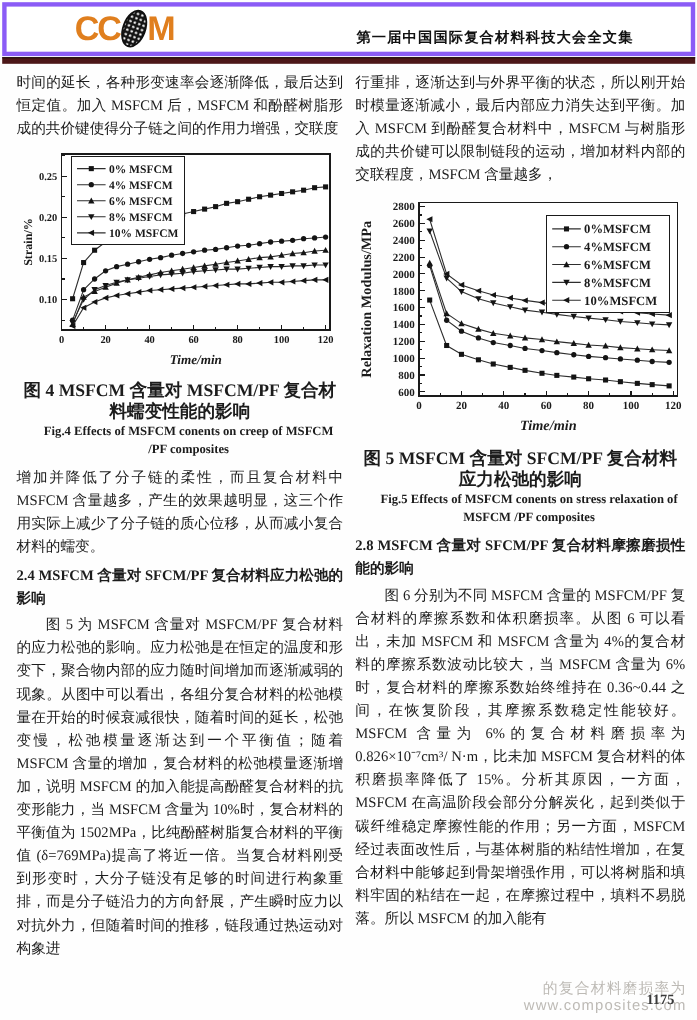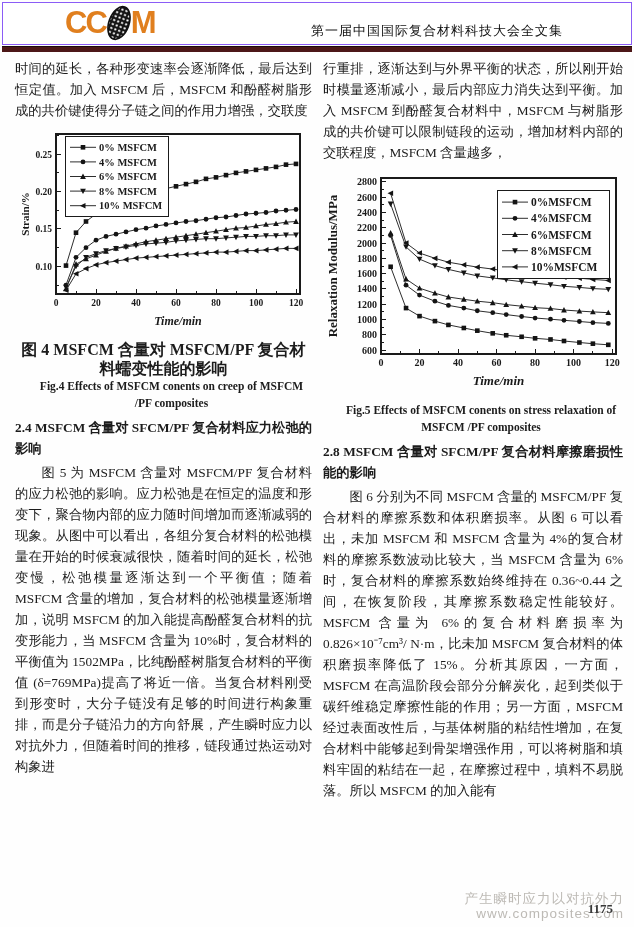--- a/index.html
+++ b/index.html
@@ -1,24 +1,24 @@
 <!DOCTYPE html>
 <html><head>
 <meta charset="utf-8">
 <style>
   html,body{margin:0;padding:0;background:#e9e9e9;}
   .page{position:relative;width:634px;height:927px;margin:0 auto;background:#fefefe;
         overflow:hidden;font-family:"Liberation Serif",serif;color:#1c1c1c;}
   
-  .header{position:relative;height:41px;margin:2px 2px 0 2px;border:1px solid #8b5cf6;background:#fff;}
+  .header{position:relative;height:41px;margin:2px 2px 0 2px;border:4px solid #8b5cf6;background:#fff;}
   .logo{position:absolute;left:62px;top:1px;display:flex;align-items:center;height:38px;}
   .logo-txt{font-family:"Liberation Sans",sans-serif;font-weight:bold;font-size:31px;
             color:#e07f1e;letter-spacing:-2px;line-height:38px;}
   .logo-bean{margin:0 -4px 0 -3px;}
-  .header-title{position:absolute;right:68px;bottom:4px;font-size:13px;font-weight:normal;color:#111;
+  .header-title{position:absolute;right:52px;bottom:4px;font-size:13px;font-weight:bold;color:#111;
                 letter-spacing:1px;}
   .rule{height:5px;margin:1px 2px 0 2px;background:#4c1718;border-top:1px solid #1c0d0d;}
   
   .columns{display:flex;padding:6px 6px 0 15px;gap:11px;}
   .col{width:300px;}
   .col.left{width:297px;}
   p.bt{margin:0;font-size:13.3px;line-height:21px;text-align:justify;}
   p.indent{text-indent:2em;}
   .heading{margin:5px 0 3px 0;font-size:13.3px;line-height:21px;font-weight:bold;text-align:justify;}
   .fig{display:block;margin:5px auto 2px auto;}
@@ -251,20 +251,21 @@
             <line x1="52" y1="65.1" x2="78" y2="65.1" stroke="#2e2e2e" stroke-width="1"></line>
             <polygon fill="#141414" stroke="none" points="65,68.1 62.1,62.699999999999996 67.9,62.699999999999996"></polygon>
             <text x="81" y="65.1" dy="0.35em" fill="#1a1a1a" font-family="&quot;Liberation Serif&quot;, serif" font-weight="bold" font-size="10.5">8% MSFCM</text>
             <line x1="52" y1="79.7" x2="78" y2="79.7" stroke="#2e2e2e" stroke-width="1"></line>
             <polygon fill="#141414" stroke="none" points="61.9,79.7 67.5,76.9 67.5,82.5"></polygon>
             <text x="81" y="79.7" dy="0.35em" fill="#1a1a1a" font-family="&quot;Liberation Serif&quot;, serif" font-weight="bold" font-size="10.5">10% MSFCM</text>
           </g>
         </svg>
       <div class="caption cap-zh">图 4 MSFCM 含量对 MSFCM/PF 复合材料蠕变性能的影响</div>
       <div class="caption cap-en">Fig.4 Effects of MSFCM conents on creep of MSFCM /PF composites</div>
+      <p class="bt">增加并降低了分子链的柔性，而且复合材料中 MSFCM 含量越多，产生的效果越明显，这三个作用实际上减少了分子链的质心位移，从而减小复合材料的蠕变。</p>
       <div class="heading">2.4 MSFCM 含量对 SFCM/PF 复合材料应力松弛的影响</div>
       <p class="bt indent">图 5 为 MSFCM 含量对 MSFCM/PF 复合材料的应力松弛的影响。应力松弛是在恒定的温度和形变下，聚合物内部的应力随时间增加而逐渐减弱的现象。从图中可以看出，各组分复合材料的松弛模量在开始的时候衰减很快，随着时间的延长，松弛变慢，松弛模量逐渐达到一个平衡值；随着 MSFCM 含量的增加，复合材料的松弛模量逐渐增加，说明 MSFCM 的加入能提高酚醛复合材料的抗变形能力，当 MSFCM 含量为 10%时，复合材料的平衡值为 1502MPa，比纯酚醛树脂复合材料的平衡值 (δ=769MPa)提高了将近一倍。当复合材料刚受到形变时，大分子链没有足够的时间进行构象重排，而是分子链沿力的方向舒展，产生瞬时应力以对抗外力，但随着时间的推移，链段通过热运动对构象进</p>
     </div>
 
     <div class="col right">
       <p class="bt">行重排，逐渐达到与外界平衡的状态，所以刚开始时模量逐渐减小，最后内部应力消失达到平衡。加入 MSFCM 到酚醛复合材料中，MSFCM 与树脂形成的共价键可以限制链段的运动，增加材料内部的交联程度，MSFCM 含量越多，</p>
       <svg class="fig" width="301" height="232" viewBox="0 0 301 232">
           <rect x="58" y="10" width="235" height="176" fill="#ffffff" stroke="#1a1a1a" stroke-width="1.1" shape-rendering="crispEdges"></rect>
           <g stroke="#1a1a1a" stroke-width="1" shape-rendering="crispEdges">
             <line x1="58" y1="186" x2="58" y2="181"></line>
@@ -434,26 +435,27 @@
             <polygon fill="#141414" stroke="none" points="192,63.5 189.1,68.9 194.9,68.9"></polygon>
             <text x="208" y="66.5" dy="0.35em" fill="#1a1a1a" font-family="&quot;Liberation Serif&quot;, serif" font-weight="bold" font-size="11.5">6%MSFCM</text>
             <line x1="179" y1="82.69999999999999" x2="205" y2="82.69999999999999" stroke="#2e2e2e" stroke-width="1"></line>
             <polygon fill="#141414" stroke="none" points="192,85.69999999999999 189.1,80.29999999999998 194.9,80.29999999999998"></polygon>
             <text x="208" y="82.69999999999999" dy="0.35em" fill="#1a1a1a" font-family="&quot;Liberation Serif&quot;, serif" font-weight="bold" font-size="11.5">8%MSFCM</text>
             <line x1="179" y1="98.89999999999999" x2="205" y2="98.89999999999999" stroke="#2e2e2e" stroke-width="1"></line>
             <polygon fill="#141414" stroke="none" points="188.9,98.89999999999999 194.5,96.1 194.5,101.69999999999999"></polygon>
             <text x="208" y="98.89999999999999" dy="0.35em" fill="#1a1a1a" font-family="&quot;Liberation Serif&quot;, serif" font-weight="bold" font-size="11.5">10%MSFCM</text>
           </g>
         </svg>
+      <div class="caption cap-zh">图 5 MSFCM 含量对 SFCM/PF 复合材料应力松弛的影响</div>
       <div class="caption cap-en">Fig.5 Effects of MSFCM conents on stress relaxation of MSFCM /PF composites</div>
       <div class="heading">2.8 MSFCM 含量对 SFCM/PF 复合材料摩擦磨损性能的影响</div>
       <p class="bt indent">图 6 分别为不同 MSFCM 含量的 MSFCM/PF 复合材料的摩擦系数和体积磨损率。从图 6 可以看出，未加 MSFCM 和 MSFCM 含量为 4%的复合材料的摩擦系数波动比较大，当 MSFCM 含量为 6%时，复合材料的摩擦系数始终维持在 0.36~0.44 之间，在恢复阶段，其摩擦系数稳定性能较好。MSFCM 含量为 6%的复合材料磨损率为 0.826×10⁻⁷cm³/ N·m，比未加 MSFCM 复合材料的体积磨损率降低了 15%。分析其原因，一方面，MSFCM 在高温阶段会部分分解炭化，起到类似于碳纤维稳定摩擦性能的作用；另一方面，MSFCM 经过表面改性后，与基体树脂的粘结性增加，在复合材料中能够起到骨架增强作用，可以将树脂和填料牢固的粘结在一起，在摩擦过程中，填料不易脱落。所以 MSFCM 的加入能有</p>
     </div>
 
   </div>
 
   <div class="watermark">
-    <div>产生瞬时应力以对抗外力</div>
+    <div>的复合材料磨损率为</div>
     <div>www.composites.com</div>
   </div>
   <div class="page-number">1175</div>
 
 </div>
 
 </body></html>

